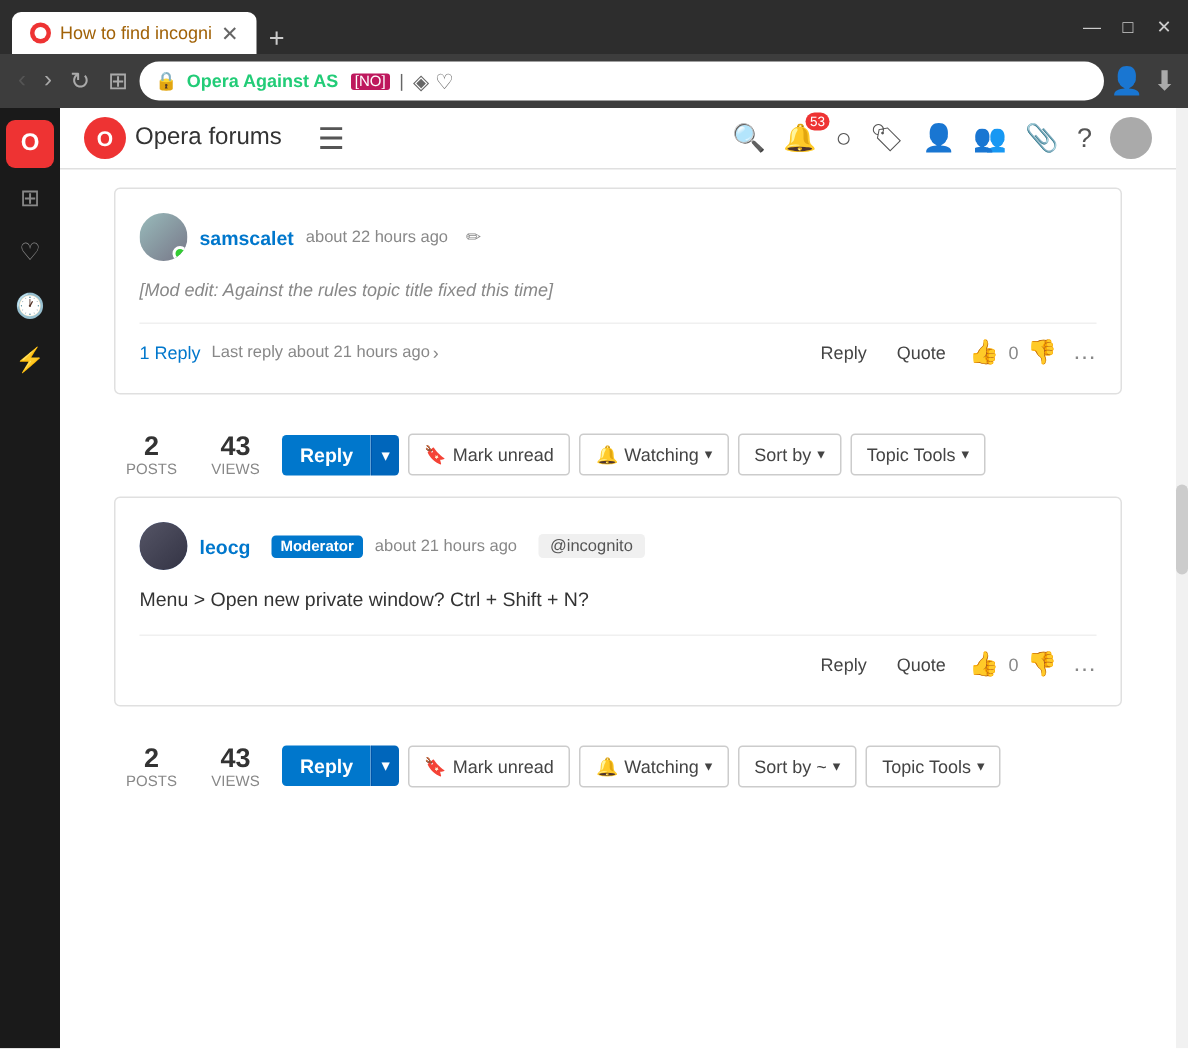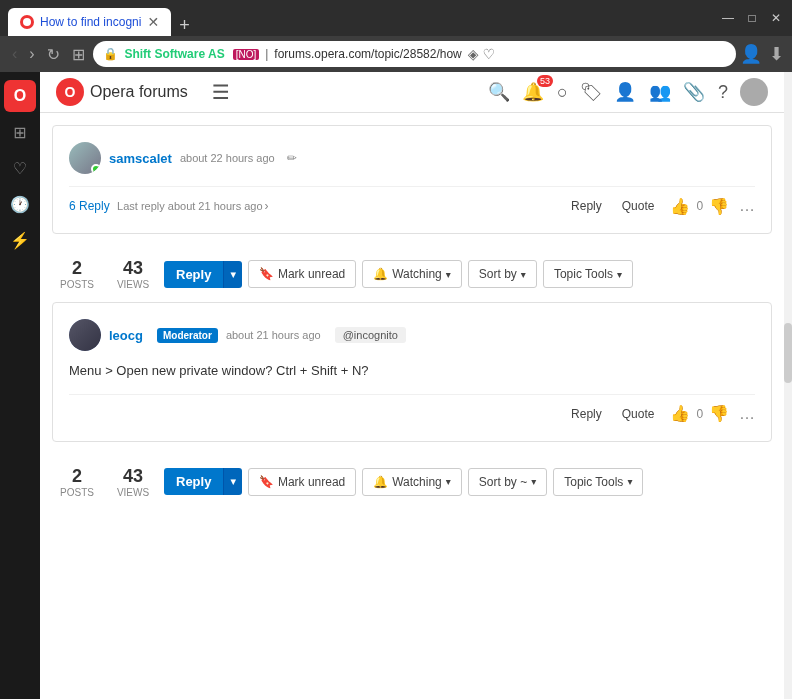--- a/index.html
+++ b/index.html
@@ -24,21 +24,21 @@
       display: flex;
       align-items: center;
       border-radius: 6px 6px 0 0;
       font-size: 12px;
       gap: 6px;
       min-width: 160px;
       max-width: 200px;
     }
     .tab-favicon { width: 14px; height: 14px; background: #e33; border-radius: 50%; display: flex; align-items: center; justify-content: center; }
     .tab-favicon::after { content: ''; width: 8px; height: 8px; background: #fff; border-radius: 50%; }
-    .tab-title { font-size: 12px; color: #1d4ed8; flex: 1; overflow: hidden; text-overflow: ellipsis; white-space: nowrap; }
+    .tab-title { font-size: 12px; color: #a16207; flex: 1; overflow: hidden; text-overflow: ellipsis; white-space: nowrap; }
     .tab-close { font-size: 14px; color: #666; cursor: pointer; }
     .tab-new { color: #ccc; font-size: 18px; margin-left: 4px; cursor: pointer; padding: 0 4px; }
     .browser-controls-right { display: flex; align-items: center; gap: 8px; }
     .win-btn { width: 16px; height: 16px; display: flex; align-items: center; justify-content: center; font-size: 12px; color: #ccc; cursor: pointer; }
 
     .browser-toolbar {
       background: #3d3d3d;
       height: 36px;
       display: flex;
       align-items: center;
@@ -104,21 +104,21 @@
       background: #e33;
       color: #fff;
       font-size: 9px;
       padding: 1px 3px;
       border-radius: 8px;
       min-width: 16px;
       text-align: left;
     }
 
     
-    .forum-main { padding: 12px 12px; }
+    .forum-main { padding: 12px 36px; }
 
     
     .post-toolbar {
       display: flex;
       align-items: center;
       gap: 6px;
       padding: 8px 0;
       margin-bottom: 4px;
     }
     .stat-box { display: flex; flex-direction: column; align-items: center; width: 50px; }
@@ -265,24 +265,23 @@
     </div>
   </div>
 
   <div class="browser-toolbar">
     <span class="nav-btn disabled">‹</span>
     <span class="nav-btn">›</span>
     <span class="nav-btn">↻</span>
     <span class="nav-btn">⊞</span>
     <div class="address-bar">
       <span class="ssl-icon">🔒</span>
-      <span class="address-site">Shift Software AS</span>
+      <span class="address-site">Opera Against AS</span>
       <span class="address-badge">[NO]</span>
       <span style="color:#666;font-size:12px;"> | </span>
-      <span class="address-url">forums.opera.com/topic/28582/how</span>
       <div class="address-icons">
         <span>◈</span>
         <span>♡</span>
       </div>
     </div>
     <div class="toolbar-icons">
       <span>👤</span>
       <span>⬇</span>
     </div>
   </div>
@@ -327,24 +326,25 @@
           <div class="post-header">
             <div class="avatar" style="background:#b8d0e8;">
               <div style="width:100%;height:100%;background:linear-gradient(135deg,#9bb,#778);"></div>
               <div class="online-dot"></div>
             </div>
             <span class="post-author">samscalet</span>
             <span class="post-time">about 22 hours ago</span>
             <span class="post-edit-icon">✏</span>
           </div>
           <div class="post-body">
+            <div class="post-mod-note">[Mod edit: Against the rules topic title fixed this time]</div>
           </div>
           <div class="post-footer">
             <span class="reply-count-link">
-              <span>6 Reply</span>
+              <span>1 Reply</span>
               &nbsp;
               <span style="font-size:11px;color:#888;">Last reply about 21 hours ago</span>
               <span class="arrow"> ›</span>
             </span>
             <span class="footer-spacer"></span>
             <button class="btn-outline" style="border:none;background:none;padding:4px 6px;">Reply</button>
             <button class="btn-outline" style="border:none;background:none;padding:4px 6px;">Quote</button>
             <div class="vote-area">
               <button class="vote-btn">👍</button>
               <span class="vote-count">0</span>

